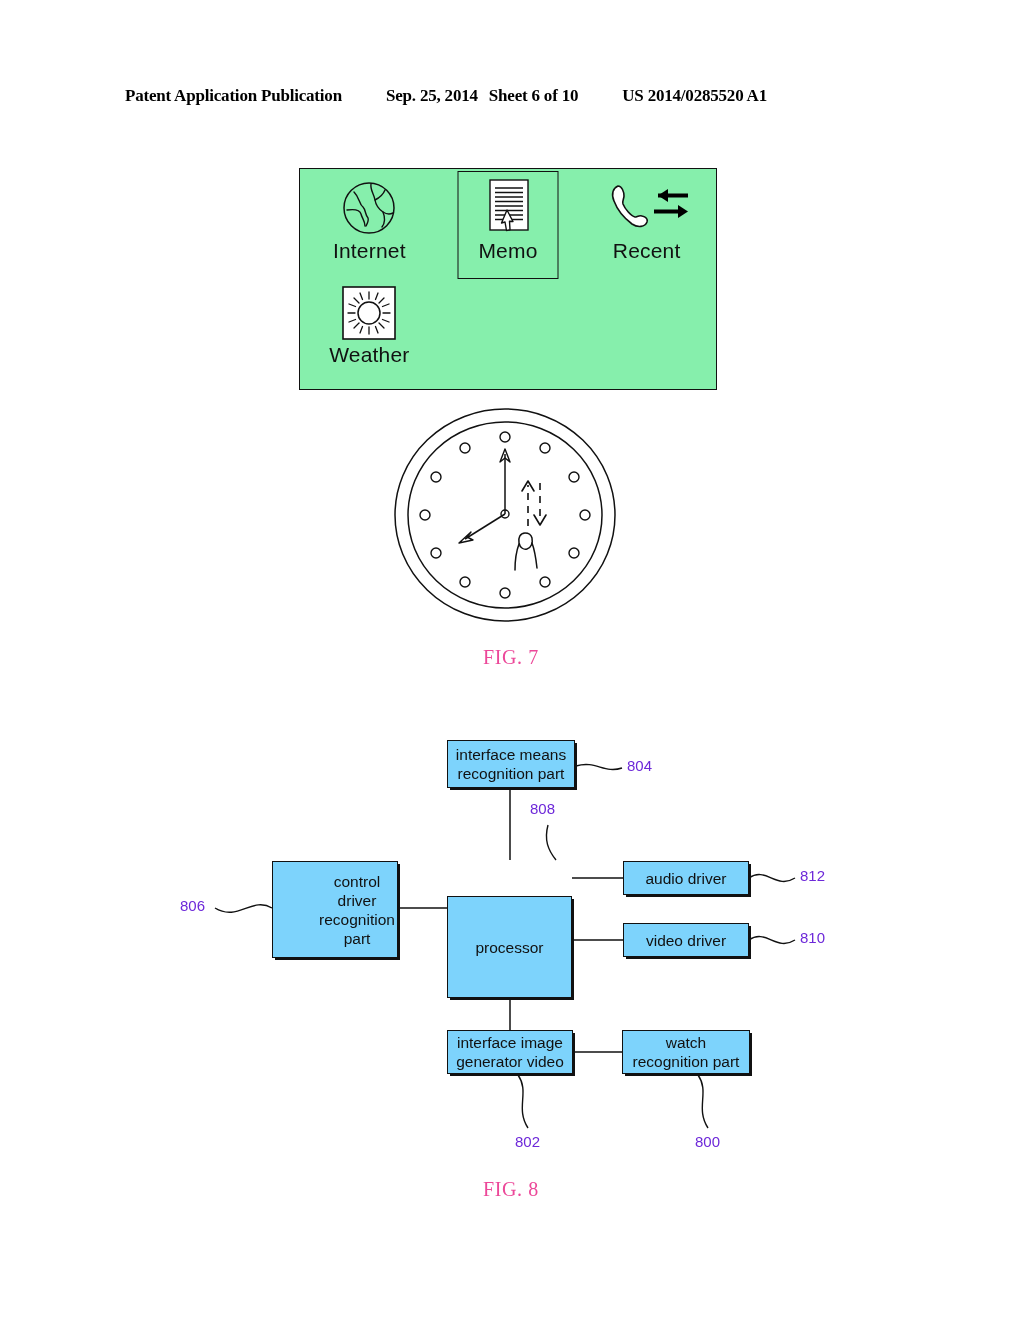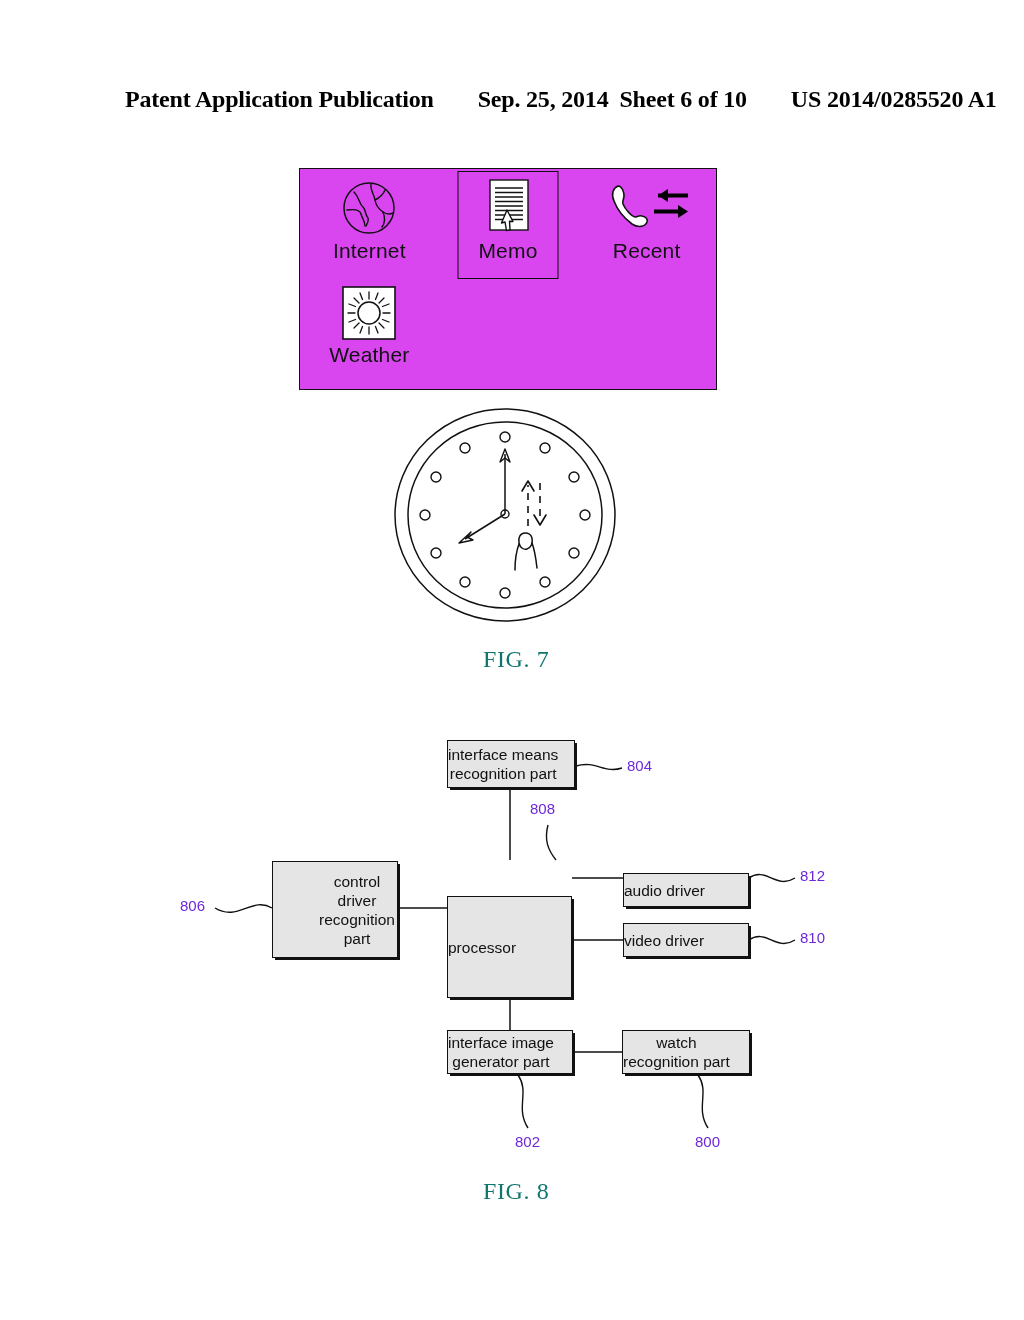--- a/index.html
+++ b/index.html
@@ -19,21 +19,21 @@
   
   #page-header {
     position: absolute;
     top: 86px;
     left: 125px;
     width: 775px;
     display: flex;
     align-items: baseline;
     font-family: "Liberation Serif", serif;
     font-weight: bold;
-    font-size: 24px;
+    font-size: 17px;
     letter-spacing: -0.2px;
     white-space: nowrap;
   }
   #page-header .hdr-pub { flex: 0 0 auto; }
   #page-header .hdr-date { flex: 0 0 auto; margin-left: 44px; }
   #page-header .hdr-sheet { flex: 0 0 auto; margin-left: 11px; }
   #page-header .hdr-patno { flex: 0 0 auto; margin-left: 44px; }
 
   
   #fig7 {
@@ -45,21 +45,21 @@
   }
 
   #menu-panel {
     position: absolute;
     left: 299px;
     top: 168px;
     width: 418px;
     height: 222px;
     border: 1.6px solid #111;
     box-sizing: border-box;
-    background: #d946ef;
+    background: #86efac;
   }
   .menu-grid {
     position: absolute;
     left: 0; top: 0;
     width: 100%; height: 100%;
     display: grid;
     grid-template-columns: 1fr 1fr 1fr;
     grid-template-rows: 1fr 1fr;
   }
   .menu-cell {
@@ -106,45 +106,46 @@
     left: 393px;
     top: 407px;
     width: 225px;
     height: 217px;
   }
 
   
   .fig-caption {
     position: absolute;
     font-family: "Liberation Serif", serif;
-    font-size: 24px;
+    font-size: 20px;
     letter-spacing: 0.6px;
-    color: #0f766e;
+    color: #ec4899;
     white-space: nowrap;
   }
   #fig7-caption { left: 483px; top: 646px; }
   #fig8-caption { left: 483px; top: 1178px; }
 
   
   #fig8 {
     position: absolute;
     left: 0;
     top: 700px;
     width: 1024px;
     height: 620px;
   }
   #fig8 svg { position: absolute; left: 0; top: 0; }
 
   .blk {
     position: absolute;
     box-sizing: border-box;
     border: 1.5px solid #111;
-    background: #e5e5e5;
+    background: #7dd3fc;
     display: flex;
     align-items: center;
+    justify-content: center;
     text-align: center;
     font-family: "Liberation Sans", sans-serif;
     font-size: 15.5px;
     line-height: 19px;
     color: #111;
     box-shadow: 2.5px 2.5px 0 -0.5px #111;
   }
   .ref {
     position: absolute;
     font-family: Liberation Sans, sans-serif;
@@ -350,32 +351,32 @@
       <span>control</span><br>
       <span>driver</span><br>
       <span>recognition part</span>
     </span>
   </div>
 
   <div class="blk" style="left:447px; top:160px; width:125px; height:102px;margin-top:36px;">
     <span>processor</span>
   </div>
 
-  <div class="blk" style="left:623px; top:173px; width:126px; height:34px;">
+  <div class="blk" style="left:623px; top:161px; width:126px; height:34px;">
     <span>audio driver</span>
   </div>
 
   <div class="blk" style="left:623px; top:223px; width:126px; height:34px;">
     <span>video driver</span>
   </div>
 
   <div class="blk" style="left:447px; top:330px; width:126px; height:44px;">
     <span>
       <span>interface image</span><br>
-      <span>generator part</span>
+      <span>generator video</span>
     </span>
   </div>
 
   <div class="blk" style="left:622px; top:330px; width:128px; height:44px;">
     <span>
       <span>watch</span><br>
       <span>recognition part</span>
     </span>
   </div>
 

